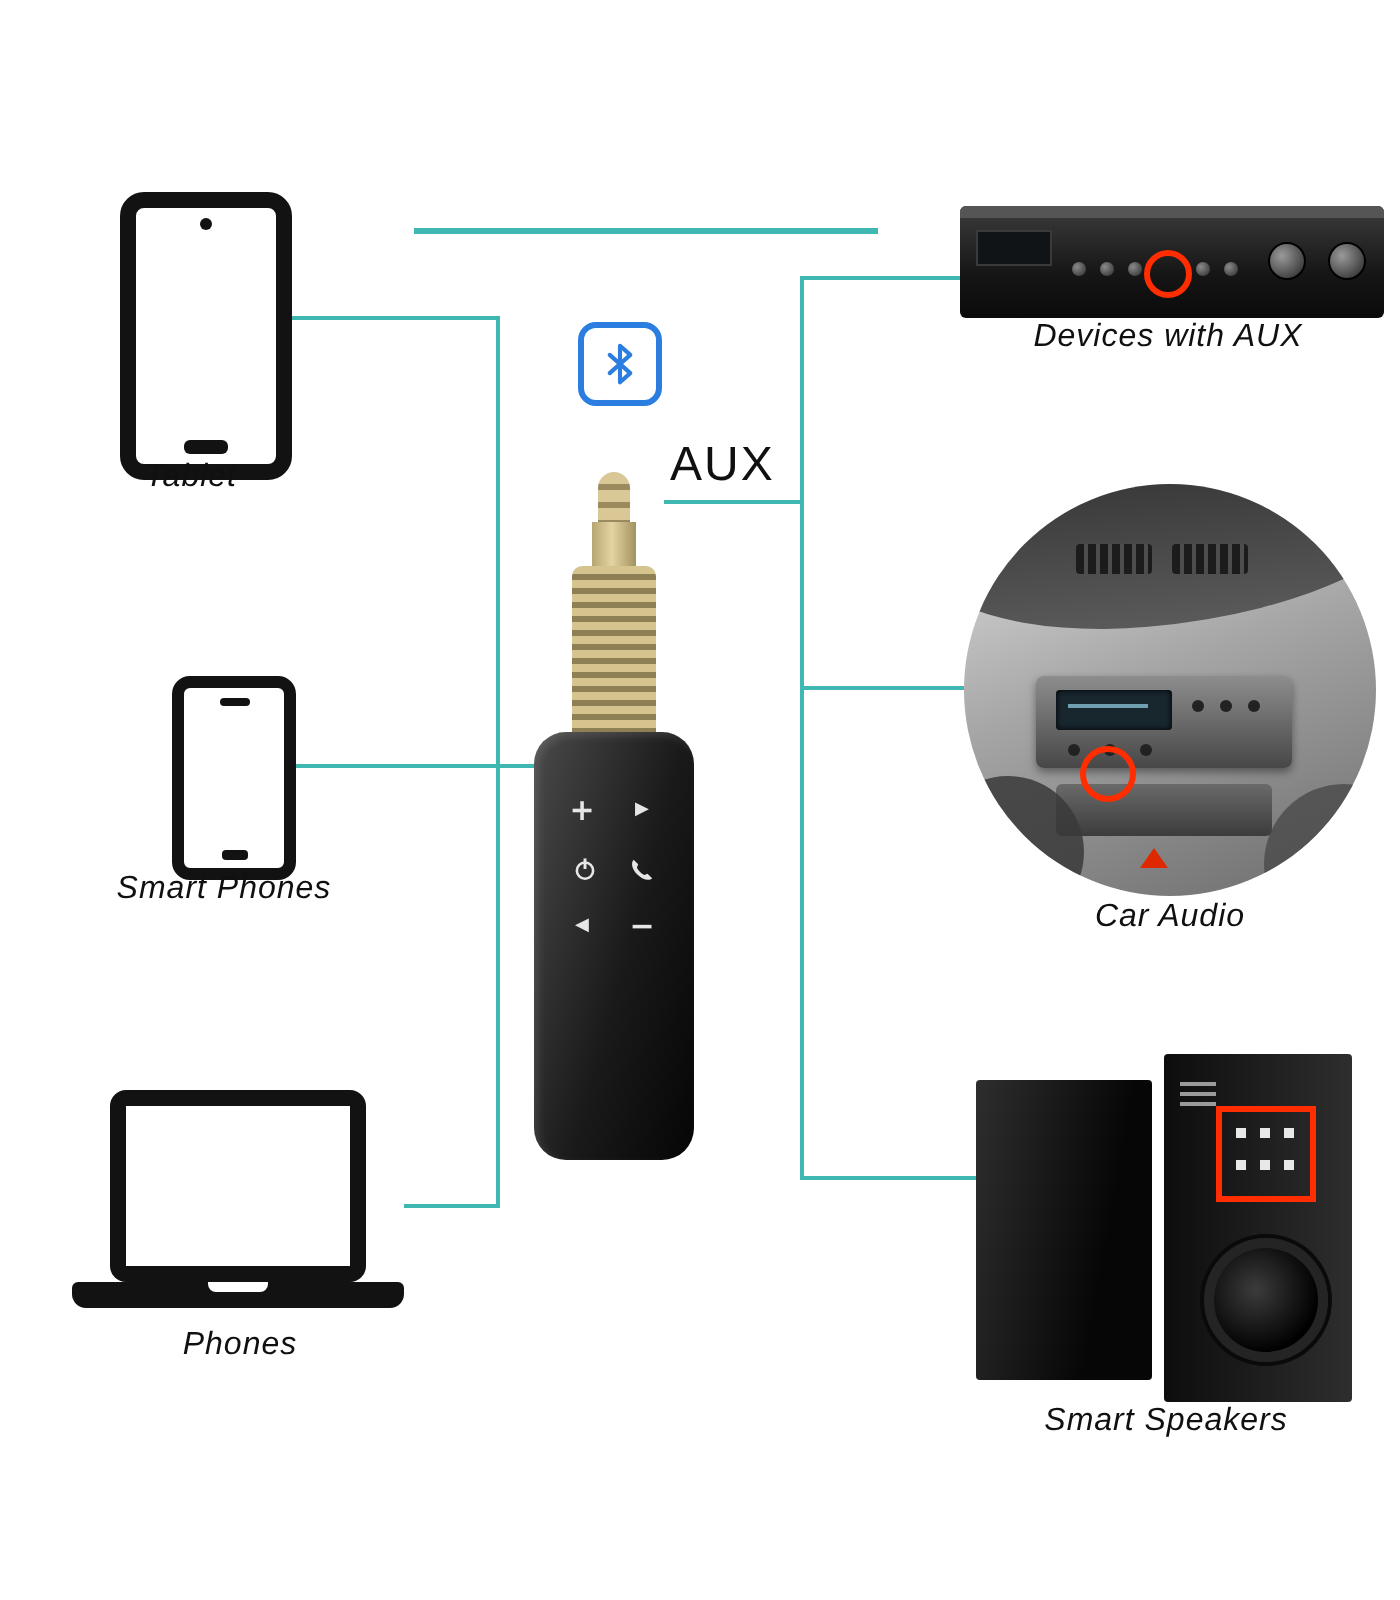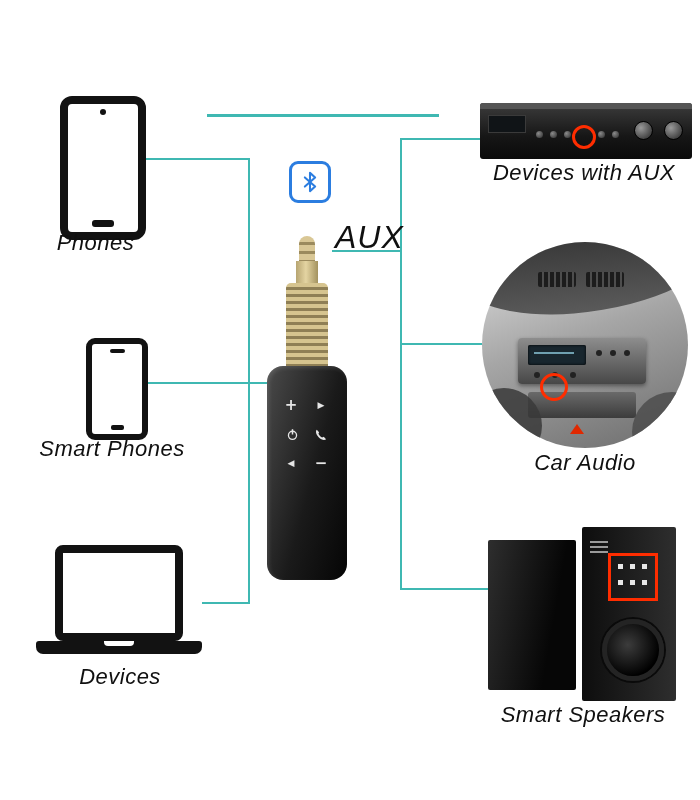--- a/index.html
+++ b/index.html
@@ -1,19 +1,19 @@
 <!DOCTYPE html>
 <html><head>
 <meta charset="utf-8">
 <style>
   html,body{margin:0;padding:0;background:#fff;}
   #page{position:relative;width:700px;height:800px;background:#fff;overflow:hidden;
         font-family:"Liberation Sans",sans-serif;}
   .line{position:absolute;background:#3fb8b2;}
-  .dev-label{position:absolute;font-style:italic;font-size:22px;color:#101010;
+  .dev-label{position:absolute;font-style:italic;font-size:16px;color:#101010;
              letter-spacing:.5px;text-align:center;}
   .title{position:absolute;left:173px;top:78px;width:300px;text-align:center;
          font-style:italic;font-size:27px;color:#101010;letter-spacing:1px;}
   .title-underline{position:absolute;left:207px;top:114px;width:232px;height:3px;background:#3fb8b2;}
 
   
   .tablet{position:absolute;left:60px;top:96px;width:70px;height:128px;border:8px solid #121212;
           border-radius:12px;background:#fff;}
   .tablet .cam{position:absolute;left:50%;top:5px;width:6px;height:6px;margin-left:-3px;border-radius:50%;background:#121212;}
   .tablet .home{position:absolute;left:50%;bottom:5px;width:22px;height:7px;margin-left:-11px;border-radius:3px;background:#121212;}
@@ -73,21 +73,21 @@
   .spk-left{position:absolute;left:488px;top:540px;width:88px;height:150px;border-radius:2px;
             background:linear-gradient(100deg,#2e2e2e,#060606 70%);}
   .spk-right{position:absolute;left:582px;top:527px;width:94px;height:174px;border-radius:2px;
              background:linear-gradient(90deg,#0d0d0d,#2e2e2e);}
   .spk-line{position:absolute;left:8px;width:18px;height:2px;background:#9a9a9a;}
   .spk-terminal{position:absolute;left:26px;top:26px;width:44px;height:42px;border:3px solid #ff2d00;}
   .spk-pin{position:absolute;width:5px;height:5px;background:#e8e8e8;}
   .spk-port{position:absolute;left:20px;top:92px;width:52px;height:52px;border-radius:50%;border:5px solid #242424;
             background:radial-gradient(circle at 40% 40%,#3c3c3c,#000 72%);box-shadow:0 0 0 2px #0a0a0a;}
 
-  .aux-label{position:absolute;left:335px;top:219px;font-style:italic;font-size:32px;color:#101010;letter-spacing:1px;}
+  .aux-label{position:absolute;left:335px;top:219px;font-size:24px;color:#101010;letter-spacing:1px;}
 </style>
 </head>
 <body>
 
 <div id="page">
 
   <div class="title-underline"></div>
 
   <div class="line" style="left:130px;top:158px;width:120px;height:2px;"></div>
   <div class="line" style="left:248px;top:158px;width:2px;height:446px;"></div>
@@ -96,33 +96,33 @@
   <div class="line" style="left:332px;top:250px;width:70px;height:2px;"></div>
   <div class="line" style="left:400px;top:138px;width:2px;height:452px;"></div>
   <div class="line" style="left:402px;top:138px;width:78px;height:2px;"></div>
   <div class="line" style="left:402px;top:343px;width:80px;height:2px;"></div>
   <div class="line" style="left:402px;top:588px;width:90px;height:2px;"></div>
 
   <div class="tablet">
     <span class="cam"></span>
     <span class="home"></span>
   </div>
-  <div class="dev-label" style="left:38px;top:230px;width:115px;">Phones</div>
+  <div class="dev-label" style="left:38px;top:230px;width:115px;">Tablet</div>
 
   <div class="phone">
     <span class="slit"></span>
     <span class="home"></span>
   </div>
   <div class="dev-label" style="left:22px;top:436px;width:180px;">Smart Phones</div>
 
   <div class="laptop-screen"></div>
   <div class="laptop-base">
     <span class="notch"></span>
   </div>
-  <div class="dev-label" style="left:40px;top:664px;width:160px;">Devices</div>
+  <div class="dev-label" style="left:40px;top:664px;width:160px;">Phones</div>
 
   <div class="bt-badge">
     <svg width="16" height="22" viewBox="0 0 14 18">
       <polyline points="2.5,5 11.5,13 7,17 7,1 11.5,5 2.5,13" fill="none" stroke="#2b7de0" stroke-width="1.8" stroke-linejoin="round" stroke-linecap="round"></polyline>
     </svg>
   </div>
   <div class="aux-label">AUX</div>
 
   <div class="jack-tip"></div>
   <div class="jack-neck"></div>

